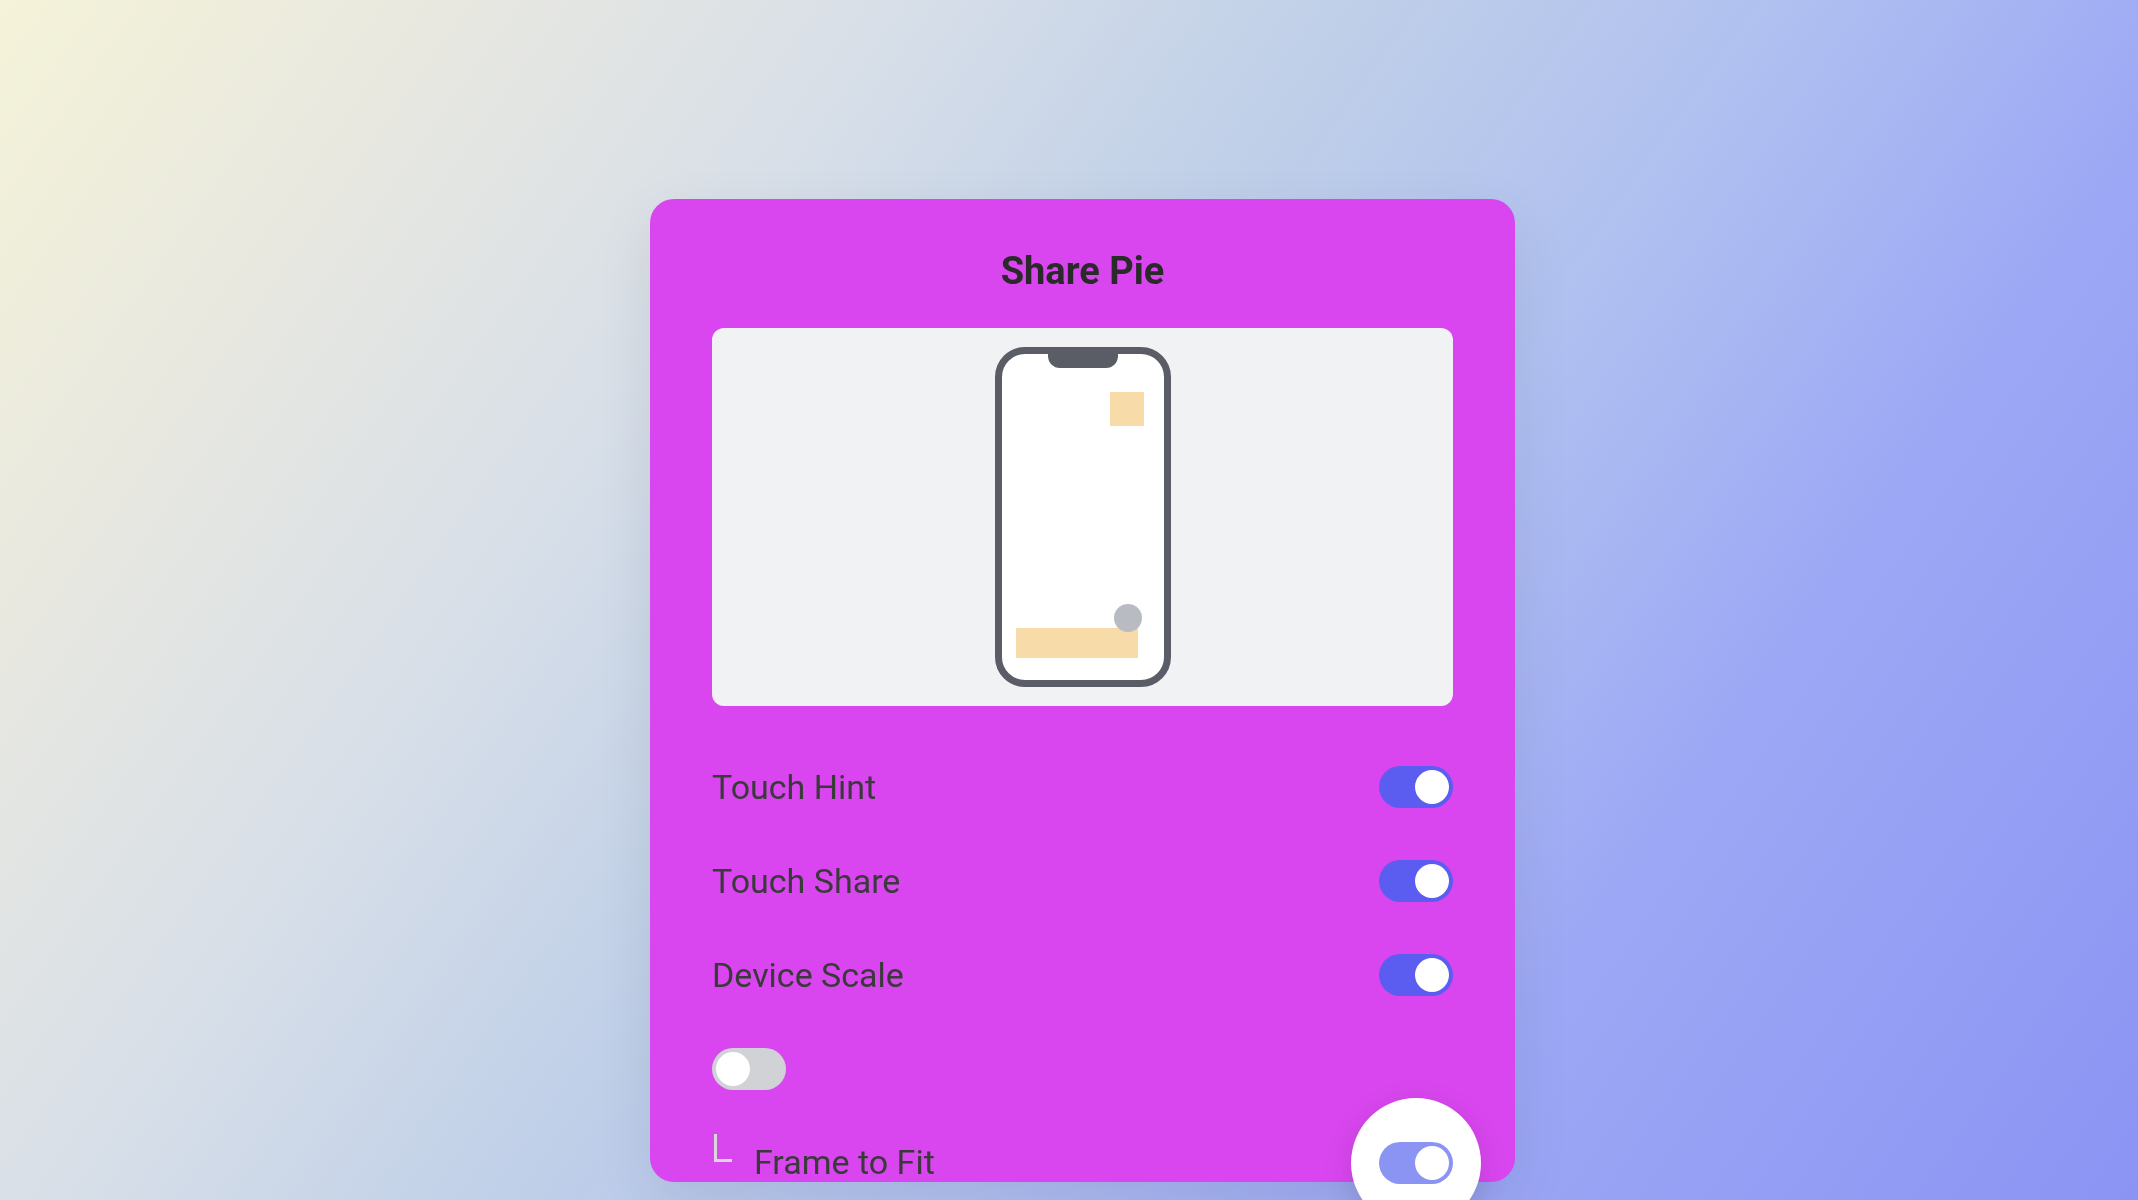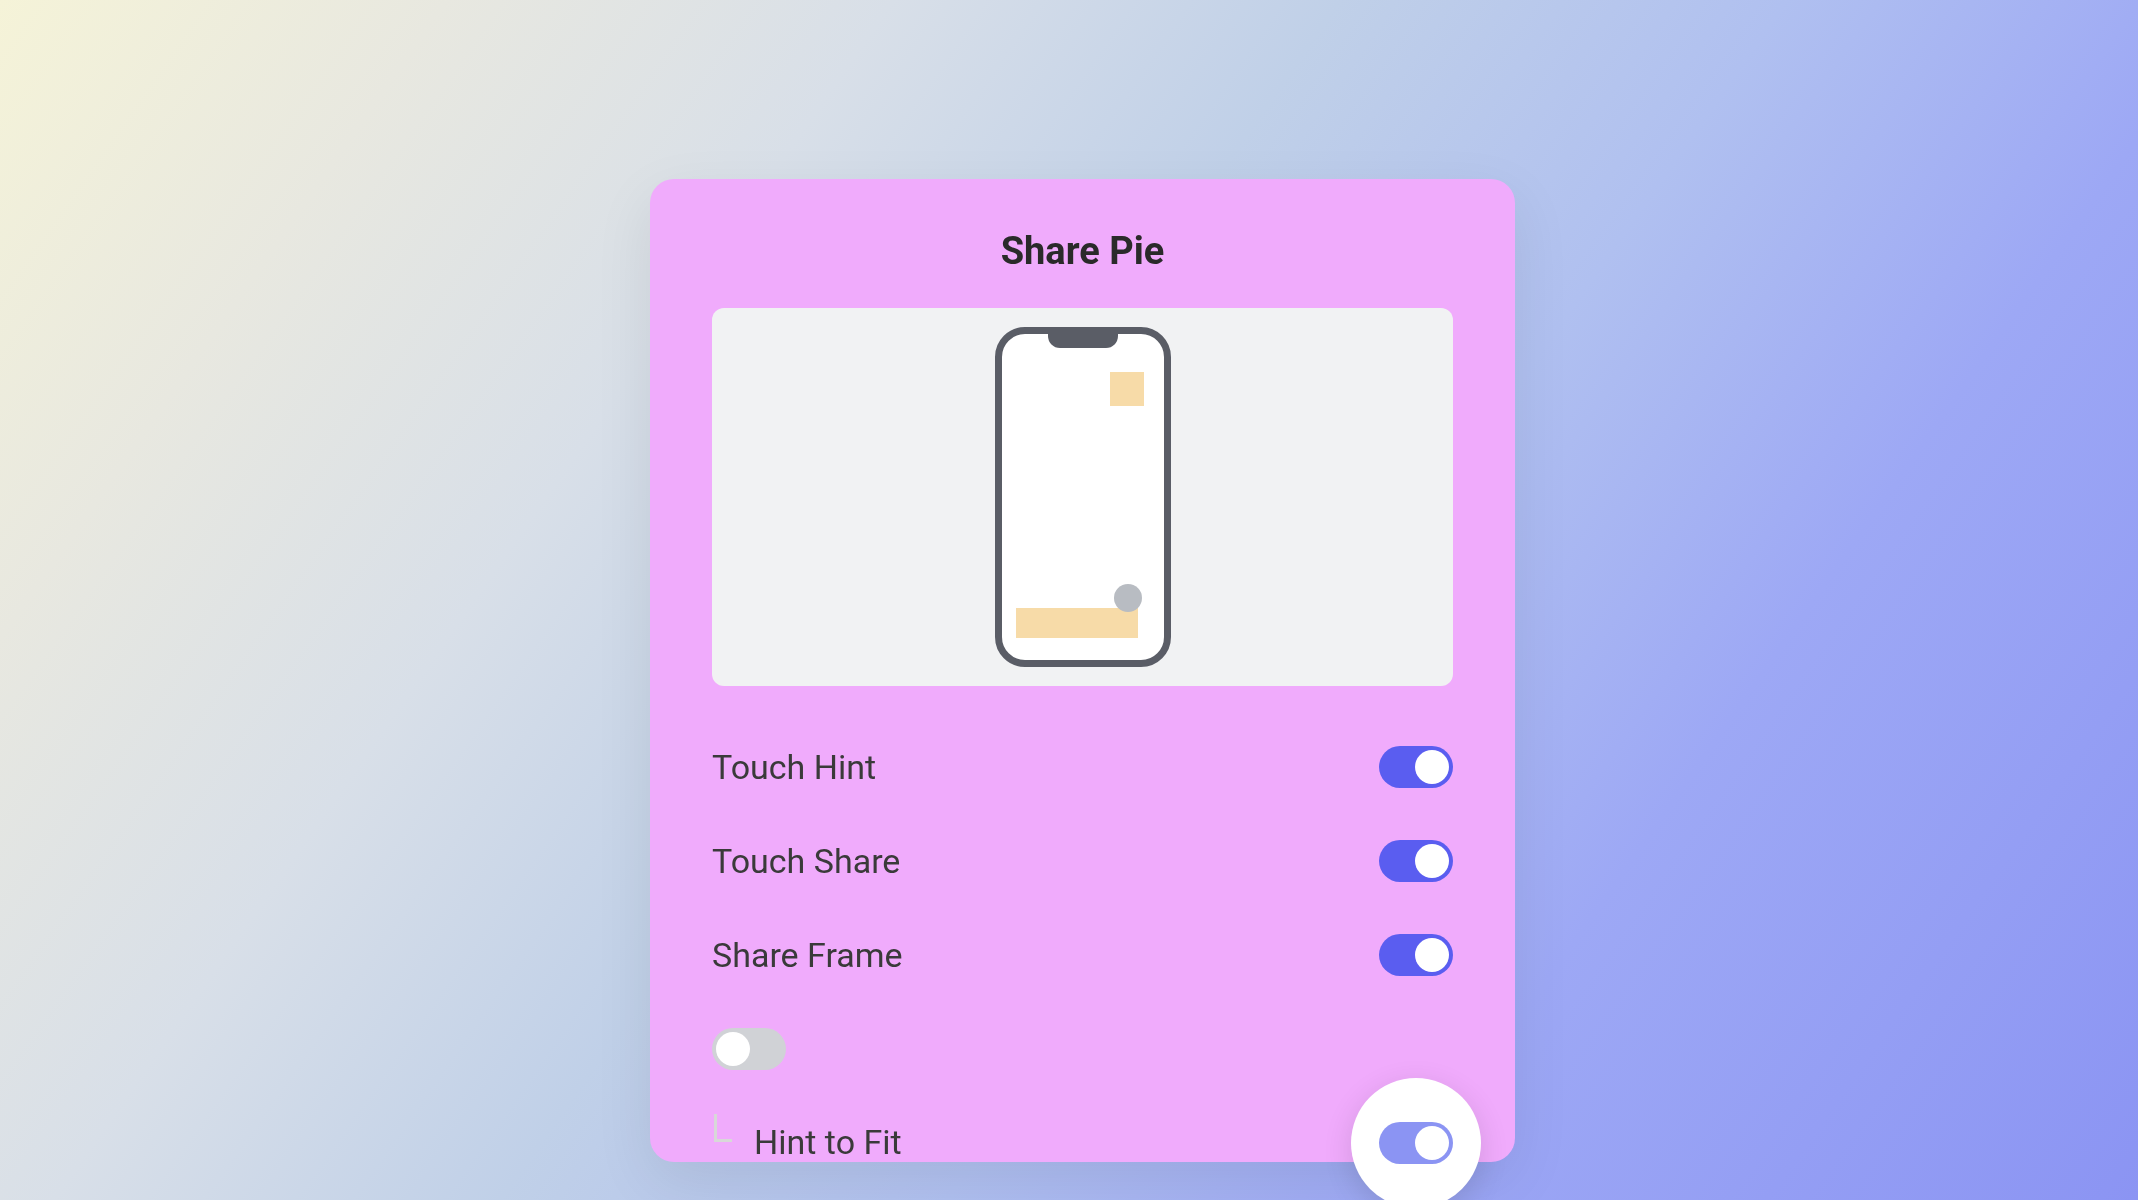--- a/index.html
+++ b/index.html
@@ -20,23 +20,23 @@
         #9da8f5 75%, 
         #8b94f3 100%);
       font-family: -apple-system, BlinkMacSystemFont, 'Segoe UI', Roboto, sans-serif;
       overflow: hidden;
       position: relative;
     }
     
     .panel {
       position: absolute;
       left: 650px;
-      top: 179px;
+      top: 199px;
       width: 865px;
-      background: #f0abfc;
+      background: #d946ef;
       border-radius: 24px;
       padding: 50px 62px 0 62px;
       box-shadow: 0 20px 60px rgba(0,0,0,0.08);
     }
     
     .panel-title {
       text-align: center;
       font-size: 38px;
       font-weight: 700;
       color: #2a2a2a;
@@ -218,35 +218,35 @@
     </div>
 
     <div class="setting-row">
       <span class="setting-label">Touch Share</span>
       <div class="toggle on">
         <div class="toggle-knob"></div>
       </div>
     </div>
 
     <div class="setting-row">
-      <span class="setting-label">Share Frame</span>
+      <span class="setting-label">Device Scale</span>
       <div class="toggle on">
         <div class="toggle-knob"></div>
       </div>
     </div>
 
     <div class="setting-row">
       <div class="toggle off">
         <div class="toggle-knob"></div>
       </div>
     </div>
 
     <div class="setting-row indented">
       <div class="indent-marker"></div>
-      <span class="setting-label">Hint to Fit</span>
+      <span class="setting-label">Frame to Fit</span>
       <div class="toggle-highlight">
         <div class="toggle on highlighted">
           <div class="toggle-knob"></div>
         </div>
       </div>
     </div>
 
   </div>
 </div>
 

